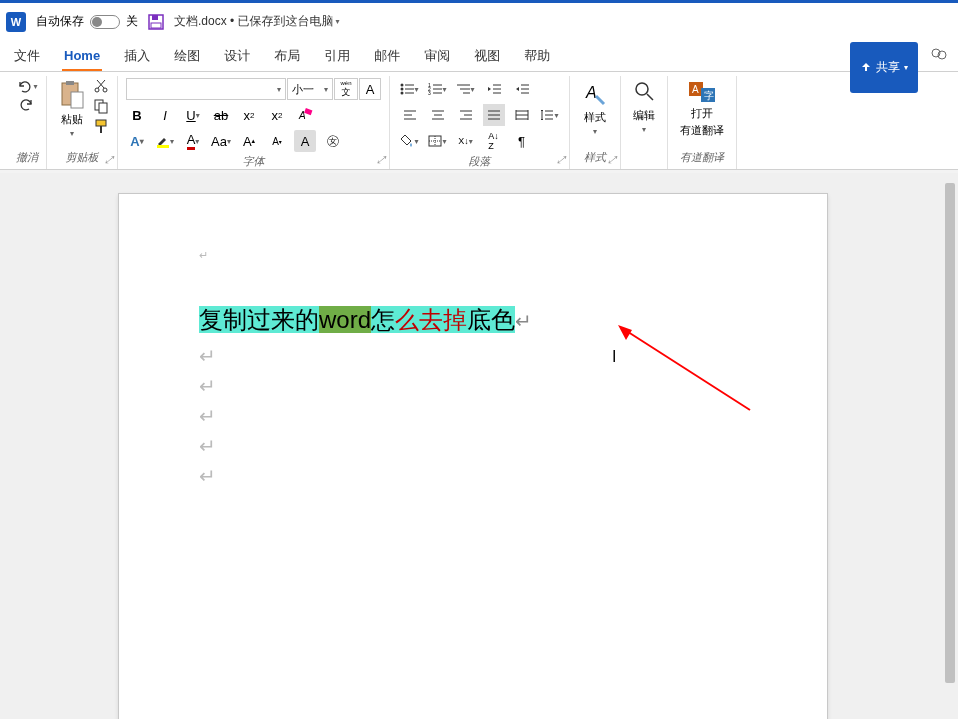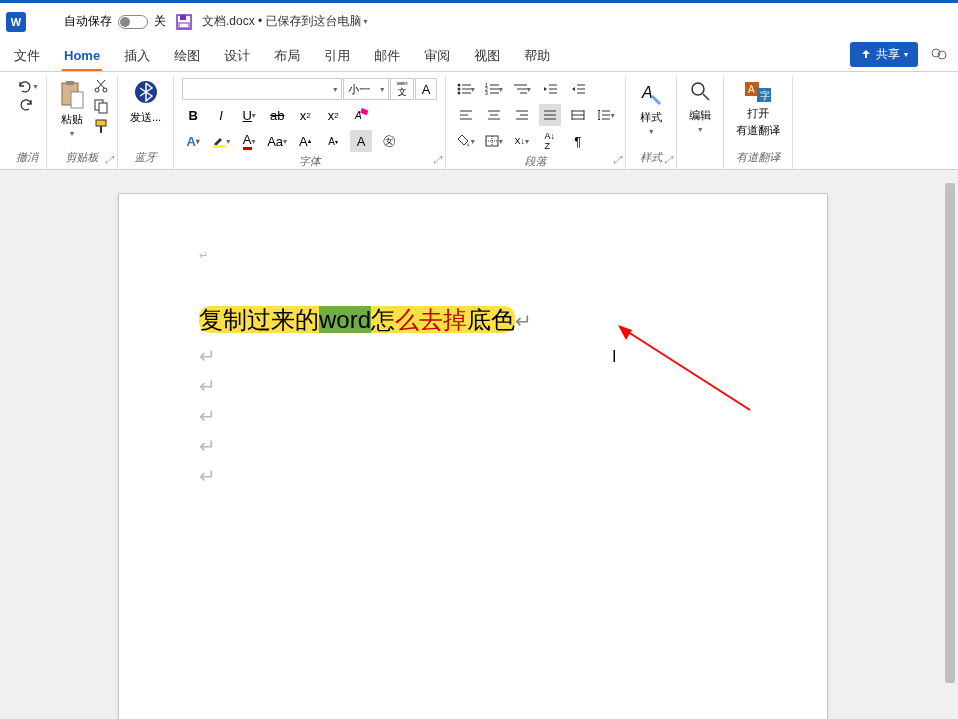--- a/index.html
+++ b/index.html
@@ -1,48 +1,48 @@
 <!DOCTYPE html>
 <html><head>
 <meta charset="utf-8">
 <style>
 * { margin: 0; padding: 0; box-sizing: border-box; font-family: "Microsoft YaHei", "Segoe UI", sans-serif; }
 body { background: #f3f3f3; width: 958px; height: 719px; overflow: hidden; position: relative; }
 .titlebar { height: 40px; background: #fff; border-top: 3px solid #185abd; display: flex; align-items: center; padding: 0 6px; gap: 10px; position: relative; }
 .app-icon { width: 20px; height: 20px; background: #185abd; color: #fff; font-size: 11px; font-weight: bold; display: flex; align-items: center; justify-content: center; border-radius: 3px; }
-.autosave { display: flex; align-items: center; gap: 6px; font-size: 12px; margin-left: 28px; }
+.autosave { display: flex; align-items: center; gap: 6px; font-size: 12px; }
 .toggle { width: 30px; height: 14px; border: 1px solid #888; border-radius: 7px; position: relative; background: #fff; }
 .toggle::after { content: ""; position: absolute; left: 1px; top: 1px; width: 10px; height: 10px; background: #888; border-radius: 50%; }
 .save-icon { width: 16px; height: 16px; }
 .doc-title { font-size: 12px; color: #333; display: flex; align-items: center; gap: 2px; }
 .searchbox { width: 190px; height: 26px; border: 1px solid #ccc; border-radius: 3px; display: flex; align-items: center; padding: 0 8px; gap: 6px; font-size: 12px; color: #999; margin-left: 40px; }
 .title-right { position: absolute; right: 6px; display: flex; align-items: center; gap: 6px; }
 .login-btn { background: #333; color: #fff; font-size: 12px; padding: 4px 10px; border-radius: 2px; }
 .win-btn { width: 40px; height: 30px; display: flex; align-items: center; justify-content: center; color: #333; }
 .tabbar { height: 32px; background: #fff; display: flex; align-items: flex-end; padding: 0 12px; gap: 20px; border-bottom: 1px solid #d0d0d0; position: relative; }
 .tab { font-size: 13px; padding: 6px 2px; color: #333; cursor: pointer; }
 .tab.active { color: #185abd; border-bottom: 2px solid #f97316; font-weight: 600; }
-.share-btn { position: absolute; right: 40px; top: 2px; background: #185abd; color: #fff; font-size: 12px; padding: 4px 10px; border-radius: 3px; display: flex; align-items: center; gap: 4px; }
+.share-btn { position: absolute; right: 40px; top: 2px; background: #185abd; color: #fff; font-size: 12px; padding: 17px 10px; border-radius: 3px; display: flex; align-items: center; gap: 4px; }
 .comment-icon { position: absolute; right: 10px; top: 6px; width: 18px; }
 .ribbon { background: #fff; border-bottom: 1px solid #d0d0d0; display: flex; padding: 4px 0 0 8px; height: 98px; }
 .group { display: flex; flex-direction: column; align-items: center; padding: 0 8px; position: relative; border-right: 1px solid #e0e0e0; }
 .group:last-child { border-right: none; }
 .group-body { flex: 1; display: flex; align-items: flex-start; gap: 4px; padding-top: 2px; }
 .group-label { font-size: 11px; color: #666; padding: 2px 0 4px; display: flex; align-items: center; gap: 2px; font-style: italic; }
 .col { display: flex; flex-direction: column; align-items: center; gap: 2px; }
 .bigbtn { display: flex; flex-direction: column; align-items: center; font-size: 11px; gap: 2px; padding: 2px 4px; }
 .smbtn { width: 22px; height: 22px; display: flex; align-items: center; justify-content: center; font-size: 13px; }
 .row { display: flex; gap: 1px; align-items: center; }
 .fontbox { width: 160px; height: 22px; border: 1px solid #ccc; display: flex; align-items: center; padding: 0 4px; font-size: 12px; }
 .sizebox { width: 46px; height: 22px; border: 1px solid #ccc; display: flex; align-items: center; padding: 0 4px; font-size: 11px; }
 .launcher { font-size: 10px; color: #888; position: absolute; bottom: 3px; right: 4px; }
 .canvas-area { position: absolute; top: 173px; left: 0; right: 0; bottom: 0; background: #f0f0f0; overflow: hidden; }
 .page { position: absolute; left: 118px; top: 20px; width: 710px; height: 900px; background: #fff; border: 1px solid #c8c8c8; box-shadow: 0 2px 4px rgba(0,0,0,0.1); }
 .doc-content { padding: 55px 80px; font-size: 24px; }
-.line1 { background: #fde047; display: inline; line-height: 1.5; border-radius: 11px; }
+.line1 { background: #5eead4; display: inline; line-height: 1.5; }
 .red { color: #c00000; }
 .green-bg { background: #70ad47; }
 .para-mark { color: #888; font-size: 20px; }
 .empty-para { color: #bbb; font-size: 20px; margin: 6px 0; }
 .scrollbar { position: absolute; right: 1px; top: 173px; width: 14px; bottom: 0; background: #f0f0f0; }
 .scroll-thumb { position: absolute; top: 10px; width: 10px; left: 2px; height: 500px; background: #c0c0c0; border-radius: 2px; }
 .arrow-annot { position: absolute; top: 320px; left: 610px; pointer-events: none; }
 .cursor-i { position: absolute; top: 348px; left: 612px; font-size: 16px; color: #000; }
 svg { display: block; }
 .ico { width: 16px; height: 16px; }
@@ -143,32 +143,20 @@
             <line x1="8" y1="8" x2="8" y2="15" stroke="#333" stroke-width="2"></line>
           </svg>
       </div>
     </div>
     <div class="group-label">
         <span>剪贴板</span>
         <span class="launcher">⤢</span>
       </div>
   </div>
 
-  <div class="group">
-    <div class="group-body">
-      <div class="bigbtn">
-        <svg width="24" height="28" viewBox="0 0 24 28">
-            <circle cx="12" cy="12" r="11" fill="#1a3d8f"></circle>
-            <path d="M12 3 L12 21 L18 16 L6 8 M12 3 L18 8 L6 16" fill="none" stroke="#fff" stroke-width="1.5"></path>
-          </svg>
-        <span>发送...</span>
-      </div>
-    </div>
-    <div class="group-label">蓝牙</div>
-  </div>
 
   <div class="group" style="min-width:270px">
     <div class="group-body" style="flex-direction:column; gap:4px; align-items:flex-start">
       <div class="row">
         <div class="fontbox">
             <span style="flex:1"></span>
             <span class="dd">▾</span>
           </div>
         <div class="sizebox">
             <span>小一</span>

